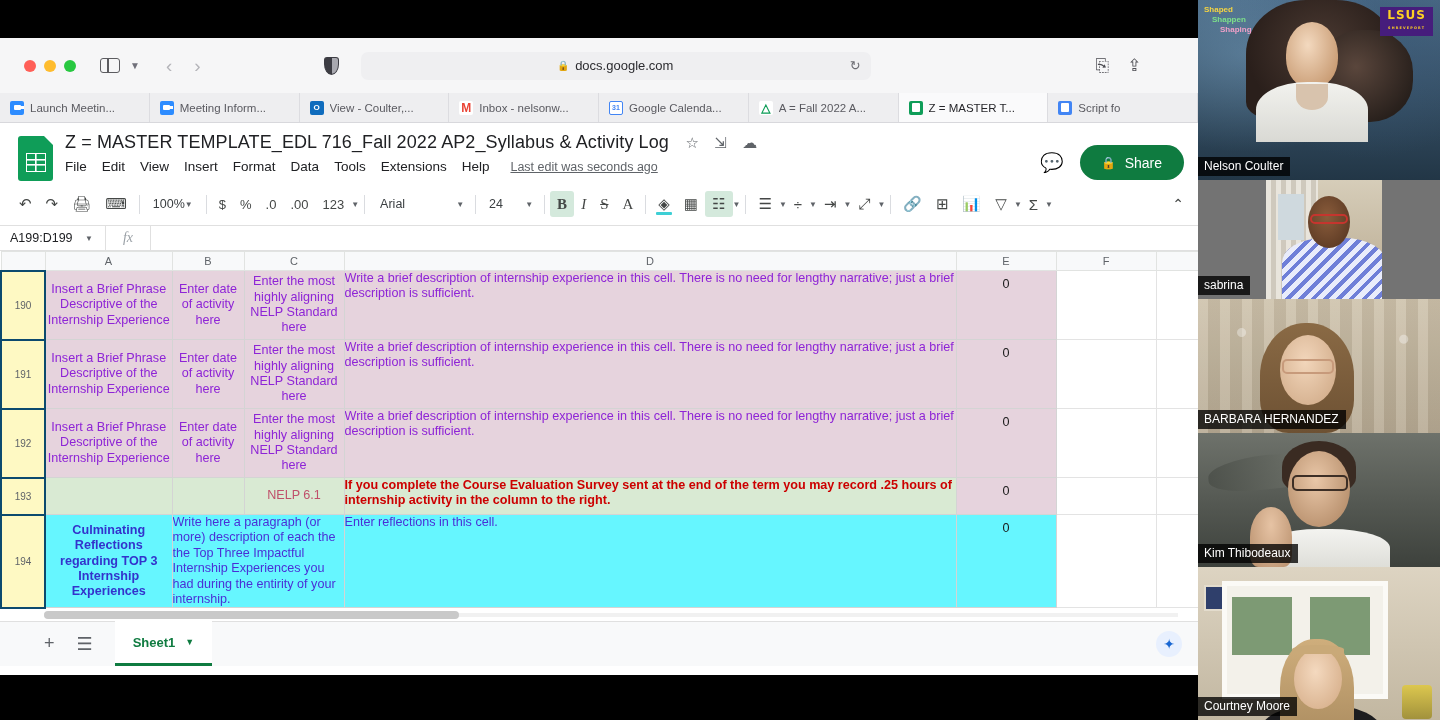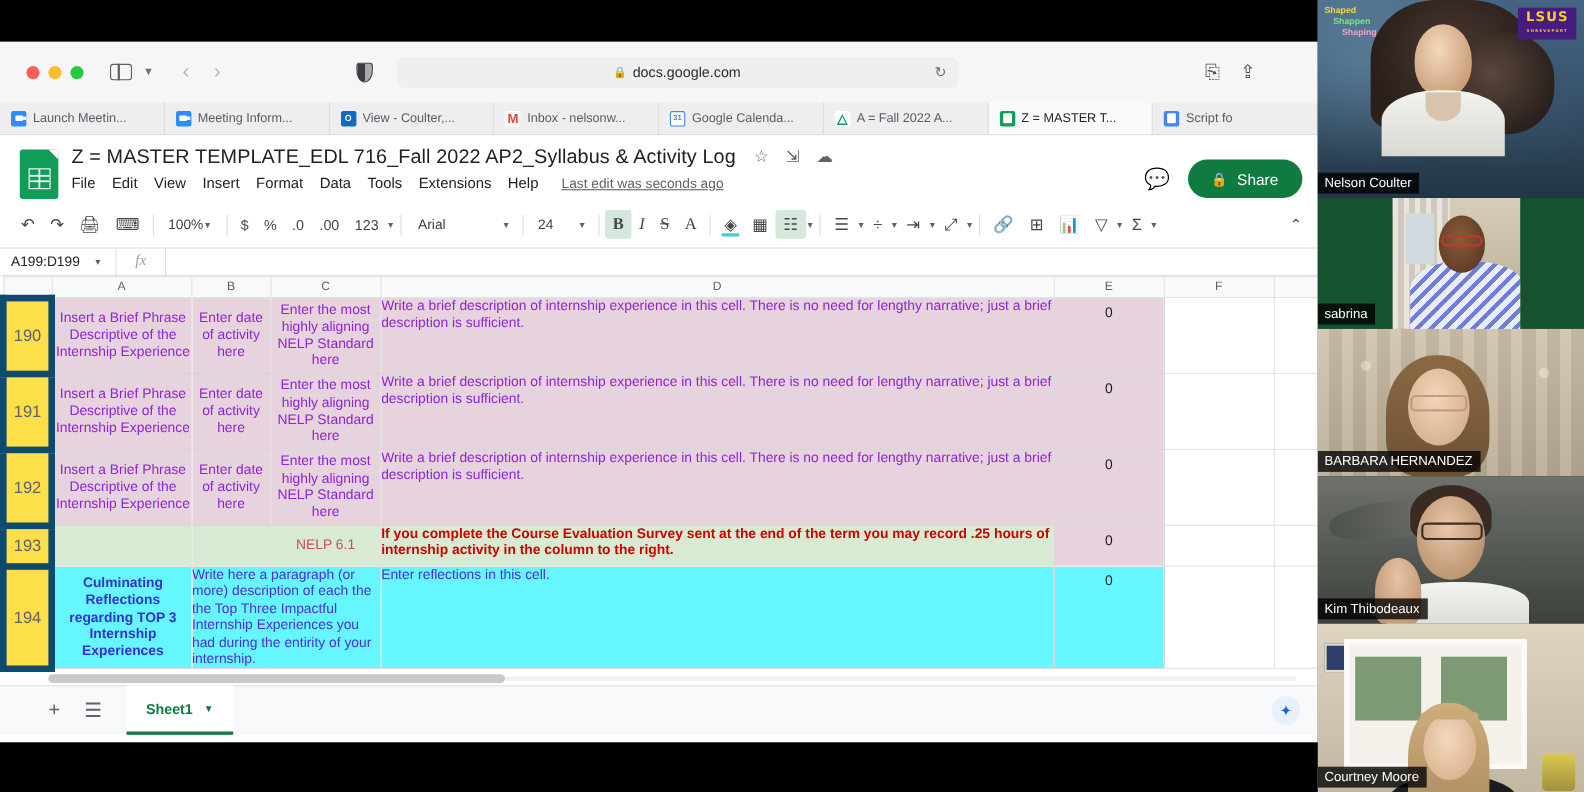--- a/index.html
+++ b/index.html
@@ -190,22 +190,22 @@
 
   
   .grid-wrap { position: relative; }
   table.grid { border-collapse: collapse; table-layout: fixed; width: 1198px; }
   table.grid td, table.grid th { padding: 0; }
   .colhdr {
     height: 19px; background: #f8f9fa; border: 1px solid #e1e3e1;
     font-size: 11px; font-weight: normal; color: #5f6368; text-align: center;
   }
   .rowhdr {
-    background: #fde047; border: 6px solid #0c4a6e;
-    font-size: 15px; color: #5f6368; text-align: center; vertical-align: middle;
+    background: #fef9c3; border: 2px solid #0c4a6e;
+    font-size: 10px; color: #5f6368; text-align: center; vertical-align: middle;
     width: 44px;
   }
   .corner { background: #f8f9fa; border: 1px solid #e1e3e1; width: 44px; }
   td.cell {
     border: 1px solid #d4d4d4;
     vertical-align: middle;
     font-size: 12.6px; line-height: 15.4px;
     padding: 3px 4px;
     overflow: hidden;
   }
@@ -302,21 +302,21 @@
   .shaped {
     position: absolute; left: 6px; top: 5px; z-index: 5;
     font-size: 8px; font-weight: bold; line-height: 10px;
   }
   .shaped span { display: block; }
   .shaped .s1 { color: #f5d442; }
   .shaped .s2 { color: #7de08a; padding-left: 8px; }
   .shaped .s3 { color: #f0a0c8; padding-left: 16px; }
 
   
-  .v2 { height: 119px; background: #14532d; }
+  .v2 { height: 119px; background: #737373; }
   .v2 .inner { position: absolute; left: 68px; top: 0; width: 116px; height: 100%;
      background: linear-gradient(180deg,#d6cdb9,#b8a98f); overflow: hidden; }
   .v2 .curtain { position: absolute; left: 0; top: 0; width: 52px; height: 100%;
      background: repeating-linear-gradient(90deg,#e9e5dc 0 5px,#cfc9bd 5px 10px); }
   .v2 .win { position: absolute; left: 12px; top: 14px; width: 26px; height: 46px;
      background: #cfd9de; }
   .v2 .shoulders { position: absolute; left: 16px; top: 58px; width: 104px; height: 62px;
      background: repeating-linear-gradient(135deg,#6f7fd8 0 4px,#e9ecfb 4px 9px);
      border-radius: 40% 40% 0 0; }
   .v2 .head { position: absolute; left: 42px; top: 16px; width: 42px; height: 52px;

